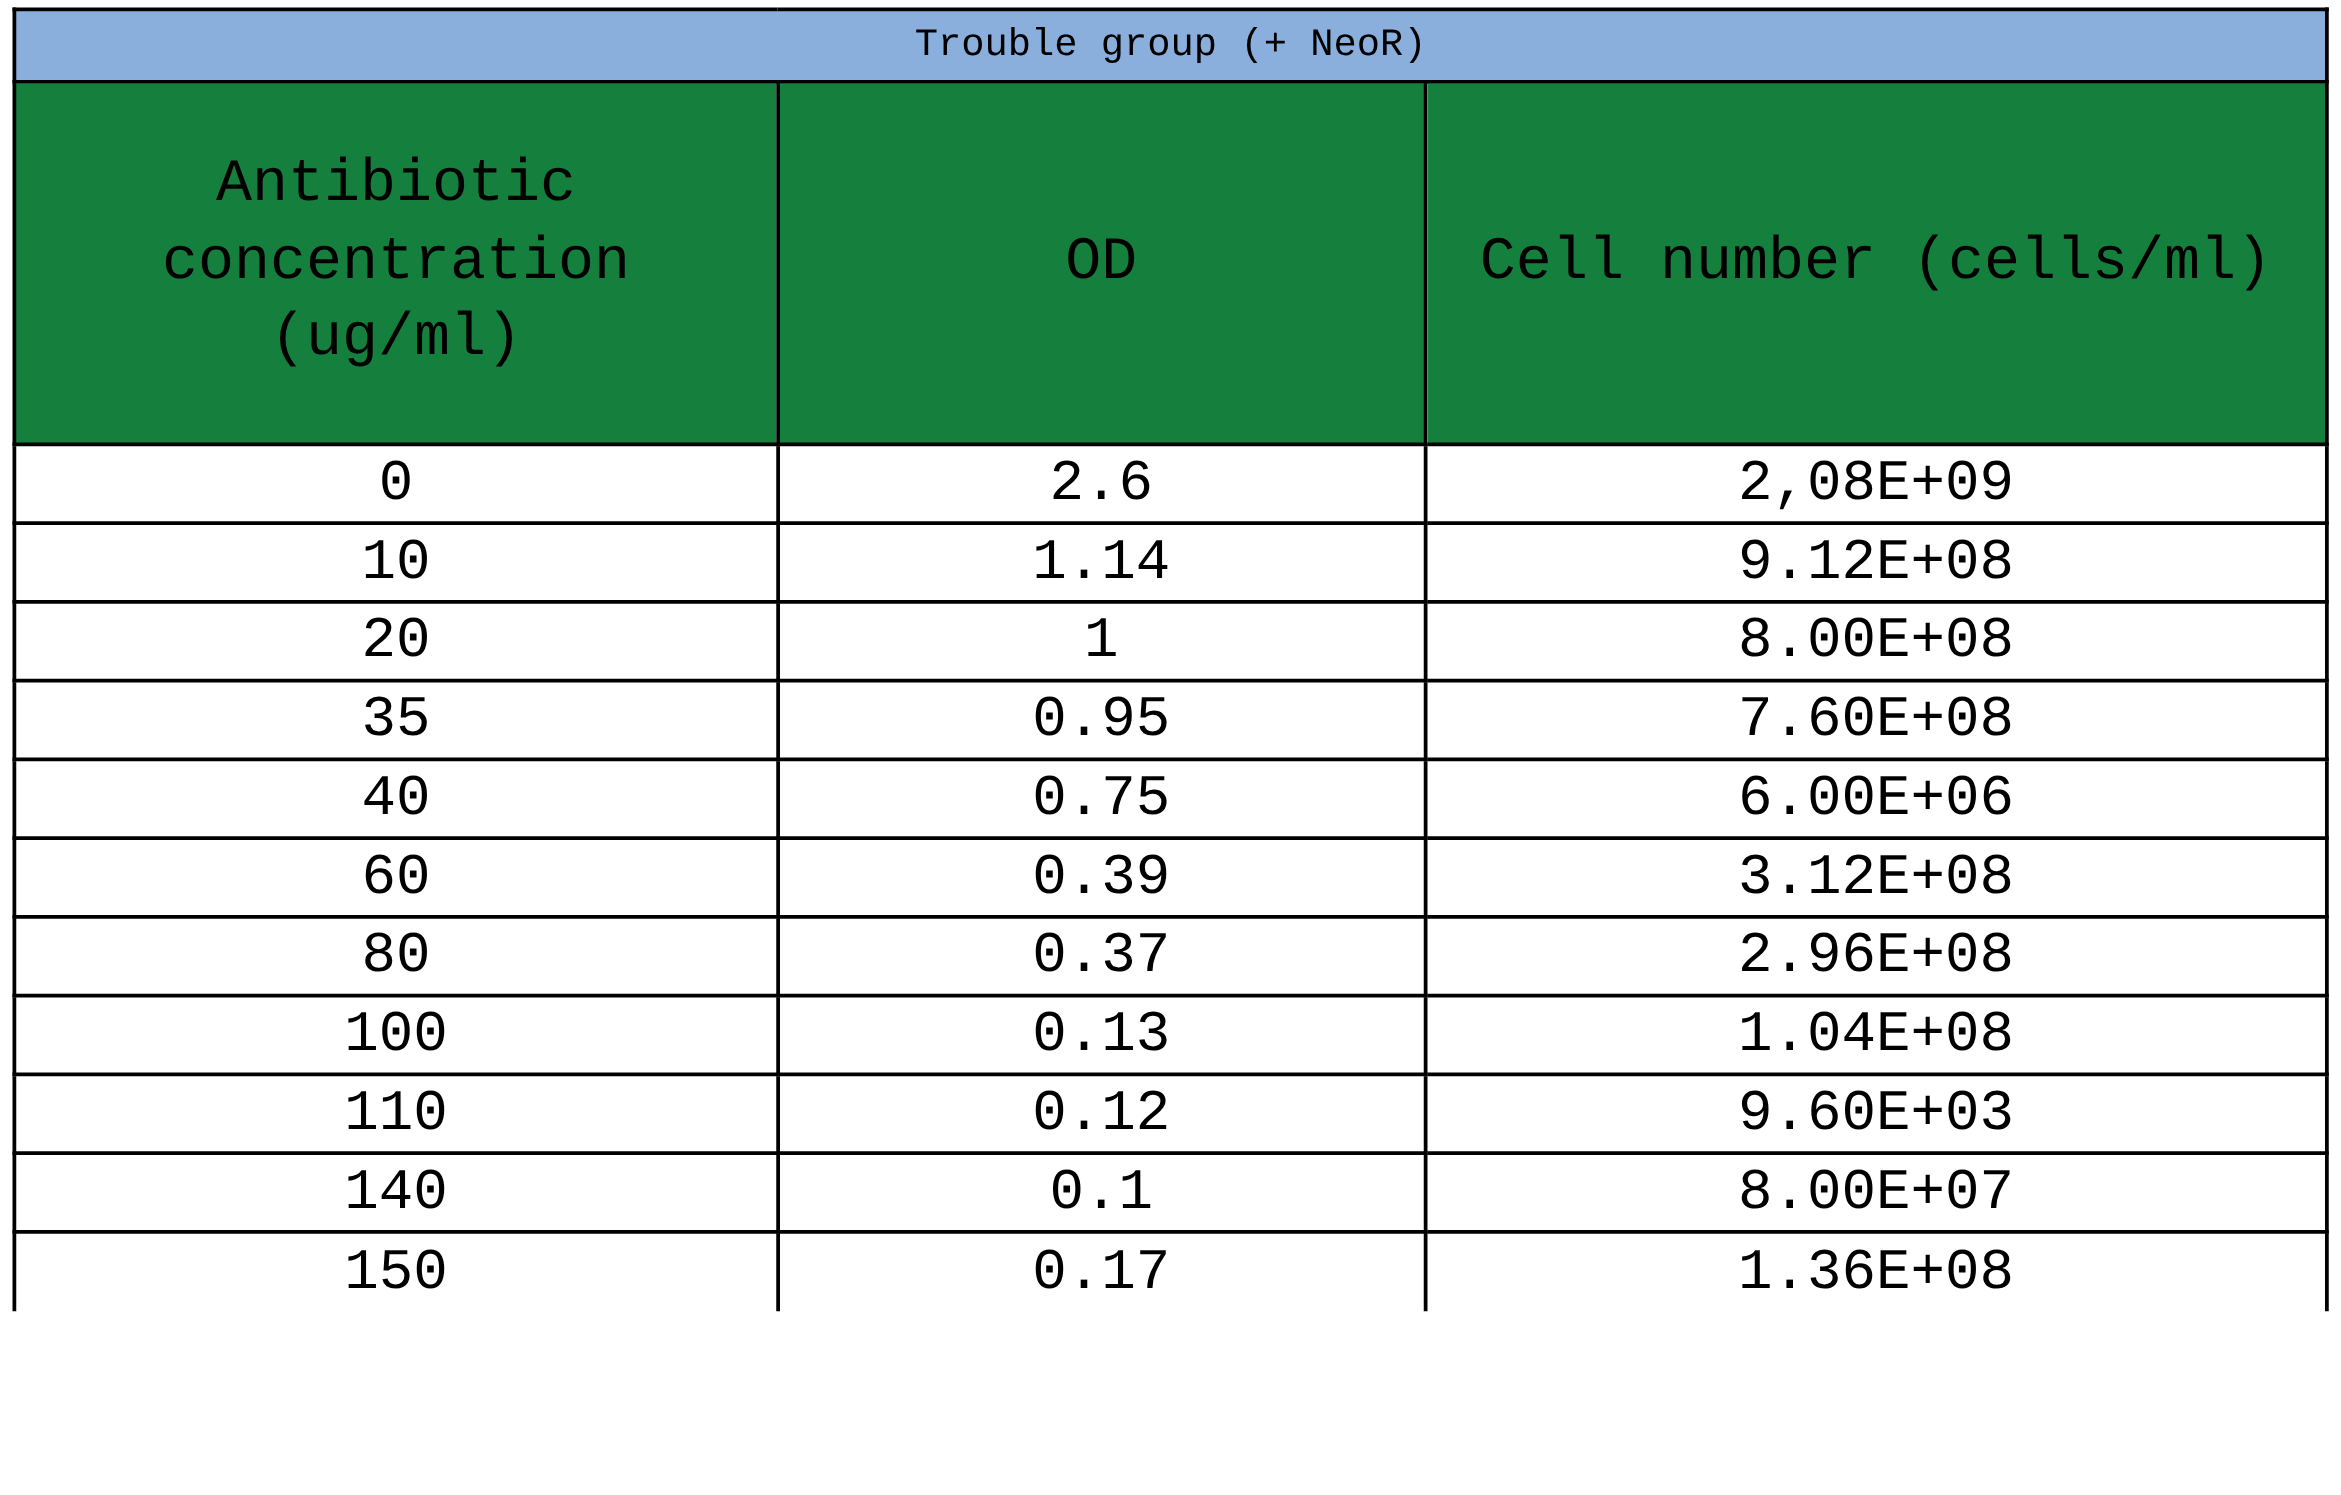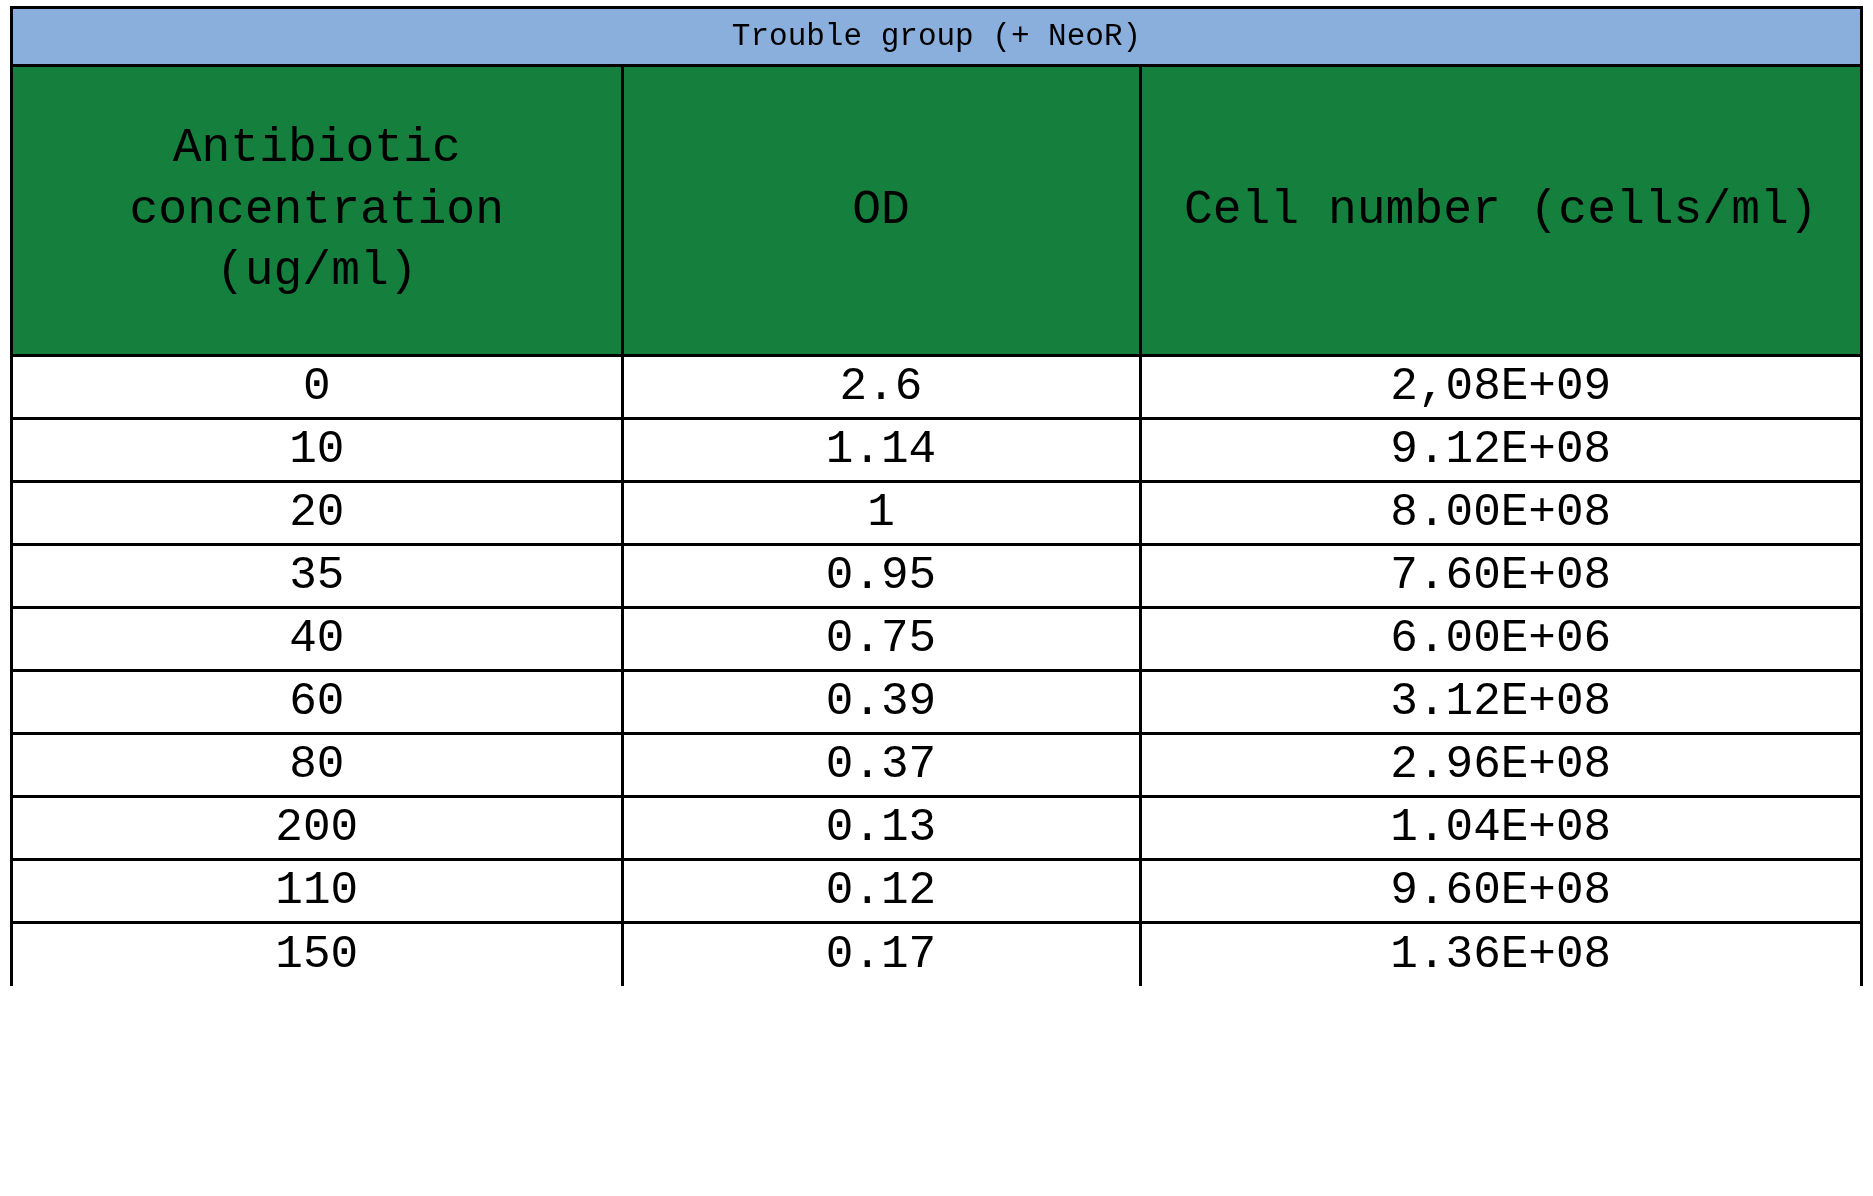--- a/index.html
+++ b/index.html
@@ -106,28 +106,33 @@
         <td>60</td>
         <td>0.39</td>
         <td>3.12E+08</td>
       </tr>
       <tr>
         <td>80</td>
         <td>0.37</td>
         <td>2.96E+08</td>
       </tr>
       <tr>
-        <td>200</td>
+        <td>100</td>
         <td>0.13</td>
         <td>1.04E+08</td>
       </tr>
       <tr>
         <td>110</td>
         <td>0.12</td>
-        <td>9.60E+08</td>
+        <td>9.60E+03</td>
+      </tr>
+      <tr>
+        <td>140</td>
+        <td>0.1</td>
+        <td>8.00E+07</td>
       </tr>
       <tr>
         <td>150</td>
         <td>0.17</td>
         <td>1.36E+08</td>
       </tr>
     </tbody>
   </table>
 </div>
 

